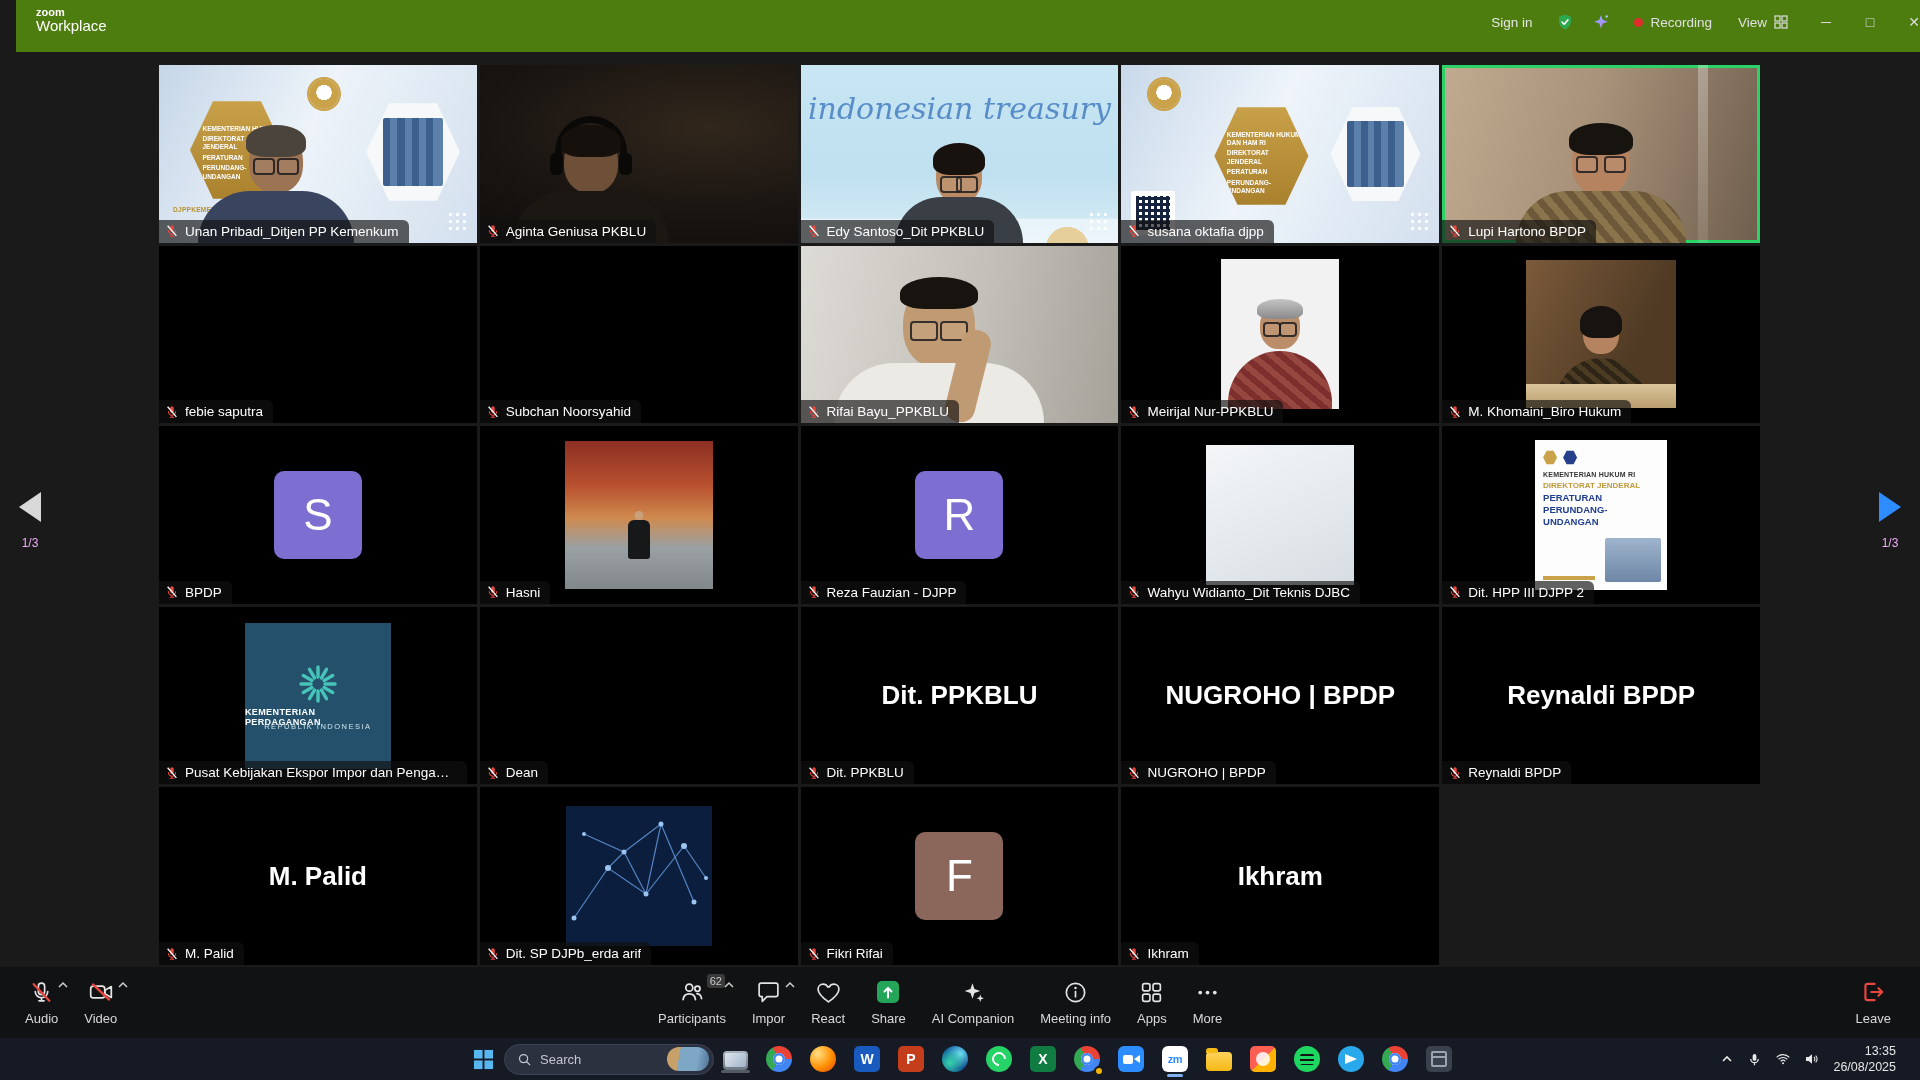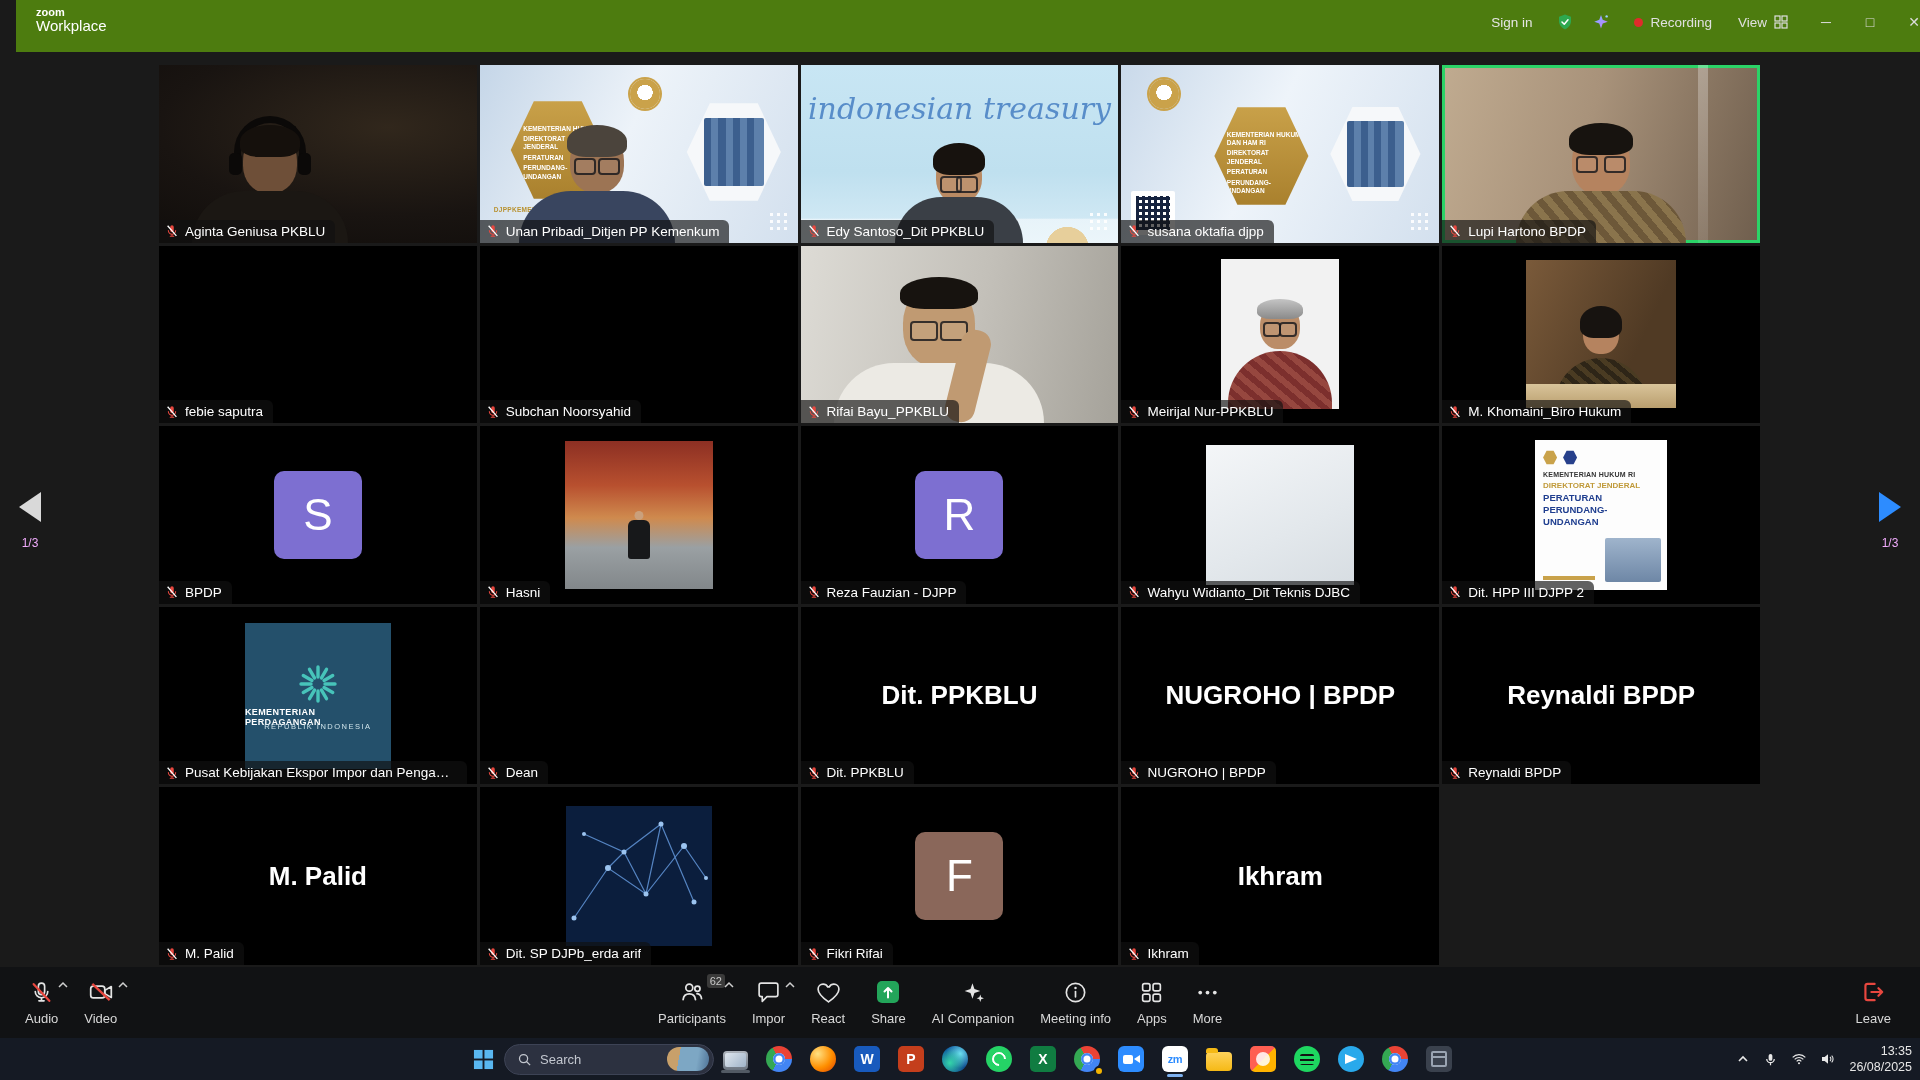--- a/index.html
+++ b/index.html
@@ -132,21 +132,21 @@
 .tb-caret{position:absolute;right:-15px;top:2px}
 .tb-badge{position:absolute;top:-5px;right:-20px;font-size:11px;color:#c8c8c8;background:#3a3a3a;border-radius:3px;padding:0 3px;line-height:14px}
 
 
 .taskbar{position:absolute;left:0;top:1038px;width:1920px;height:42px;background:#151a24;display:flex;align-items:center;z-index:7}
 .tb-apps{display:flex;align-items:center;gap:2px;margin-left:464px}
 .tk-btn{position:relative;width:38px;height:38px;display:flex;align-items:center;justify-content:center;border-radius:6px;cursor:pointer}
 .tk-btn.open::after{content:"";position:absolute;bottom:1px;left:50%;transform:translateX(-50%);width:16px;height:3px;border-radius:2px;background:#7fb2f0}
 .search-pill{display:flex;align-items:center;gap:8px;width:210px;height:31px;border-radius:16px;background:#2c3140;border:1px solid #3d4355;padding:0 4px 0 12px;color:#c3c7cf;font-size:13px;cursor:pointer}
 .pill-thumb{margin-left:auto;width:42px;height:24px;border-radius:12px;background:linear-gradient(100deg,#c8a06a 0 30%,#7da7c4 30% 70%,#4f7397 100%)}
-.tray{margin-left:auto;display:flex;align-items:center;gap:13px;padding-right:8px}
+.tray{margin-left:auto;display:flex;align-items:center;gap:13px;padding-right:24px}
 .tr-ic{display:flex;align-items:center;cursor:pointer}
 .clock{text-align:right;font-size:12.5px;line-height:1.3;color:#e6e6e6;cursor:pointer}
 
 
 .ti{width:26px;height:26px;display:block;position:relative}
 .ti-laptop{height:19px;width:25px;margin-top:2px;background:linear-gradient(#aeb4bc,#6b7480);border-radius:4px}
 .ti-laptop::after{content:"";position:absolute;left:2px;top:2px;right:2px;bottom:3px;background:linear-gradient(135deg,#dfe6ee,#9fb3c8);border-radius:2px}
 .ti-laptop::before{content:"";position:absolute;bottom:-3px;left:-2px;right:-2px;height:3px;background:#525a64;border-radius:2px}
 .ti-chrome{border-radius:50%;background:conic-gradient(from -30deg,#ea4335 0 120deg,#4285f4 120deg 240deg,#34a853 240deg 360deg)}
 .ti-chrome::after{content:"";position:absolute;inset:7px;border-radius:50%;background:#fff;box-shadow:inset 0 0 0 2.5px #4285f4}
@@ -223,36 +223,20 @@
             </g>
           </svg>
       </span>
       <span class="win-ctl">─</span>
       <span class="win-ctl">□</span>
       <span class="win-ctl">✕</span>
     </div>
   </header>
 
   <div class="gallery">
-      <div class="tile v-aginta">
-        <div class="person no-glasses">
-          <div class="head">
-            <div class="hair"></div>
-          </div>
-          <div class="torso"></div>
-        </div>
-        <div class="name-chip">
-          <svg class="chip-mic" width="14" height="14" viewBox="0 0 16 16">
-            <rect x="6" y="1.5" width="4" height="8" rx="2" fill="#e8473f"></rect>
-            <path d="M3.8 7.5a4.2 4.2 0 0 0 8.4 0M8 11.7V14M6 14h4" fill="none" stroke="#e8473f" stroke-width="1.2" stroke-linecap="round"></path>
-            <line x1="3" y1="2" x2="13" y2="13.5" stroke="#fff" stroke-width="1.5"></line>
-          </svg>
-          <span>Aginta Geniusa PKBLU</span>
-        </div>
-      </div>
       <div class="tile v-djpp-a">
         <div class="djpp-decor">
           <div class="circ-badge"></div>
           <div class="hex hex-gold">
             <div class="bd-text">
               <span>KEMENTERIAN HUKUM</span>
               <span>DIREKTORAT JENDERAL</span>
               <span>PERATURAN</span>
               <span>PERUNDANG-UNDANGAN</span>
             </div>
@@ -270,20 +254,36 @@
           </div>
           <div class="torso"></div>
         </div>
         <div class="name-chip">
           <svg class="chip-mic" width="14" height="14" viewBox="0 0 16 16">
             <rect x="6" y="1.5" width="4" height="8" rx="2" fill="#e8473f"></rect>
             <path d="M3.8 7.5a4.2 4.2 0 0 0 8.4 0M8 11.7V14M6 14h4" fill="none" stroke="#e8473f" stroke-width="1.2" stroke-linecap="round"></path>
             <line x1="3" y1="2" x2="13" y2="13.5" stroke="#fff" stroke-width="1.5"></line>
           </svg>
           <span>Unan Pribadi_Ditjen PP Kemenkum</span>
+        </div>
+      </div>
+      <div class="tile v-aginta">
+        <div class="person no-glasses">
+          <div class="head">
+            <div class="hair"></div>
+          </div>
+          <div class="torso"></div>
+        </div>
+        <div class="name-chip">
+          <svg class="chip-mic" width="14" height="14" viewBox="0 0 16 16">
+            <rect x="6" y="1.5" width="4" height="8" rx="2" fill="#e8473f"></rect>
+            <path d="M3.8 7.5a4.2 4.2 0 0 0 8.4 0M8 11.7V14M6 14h4" fill="none" stroke="#e8473f" stroke-width="1.2" stroke-linecap="round"></path>
+            <line x1="3" y1="2" x2="13" y2="13.5" stroke="#fff" stroke-width="1.5"></line>
+          </svg>
+          <span>Aginta Geniusa PKBLU</span>
         </div>
       </div>
       <div class="tile v-treasury">
         <div class="script-text">indonesian treasury</div>
         <div class="skyline"></div>
         <div class="dots9"></div>
         <div class="person ">
           <div class="head">
             <div class="hair"></div>
             <div class="glasses"></div>

